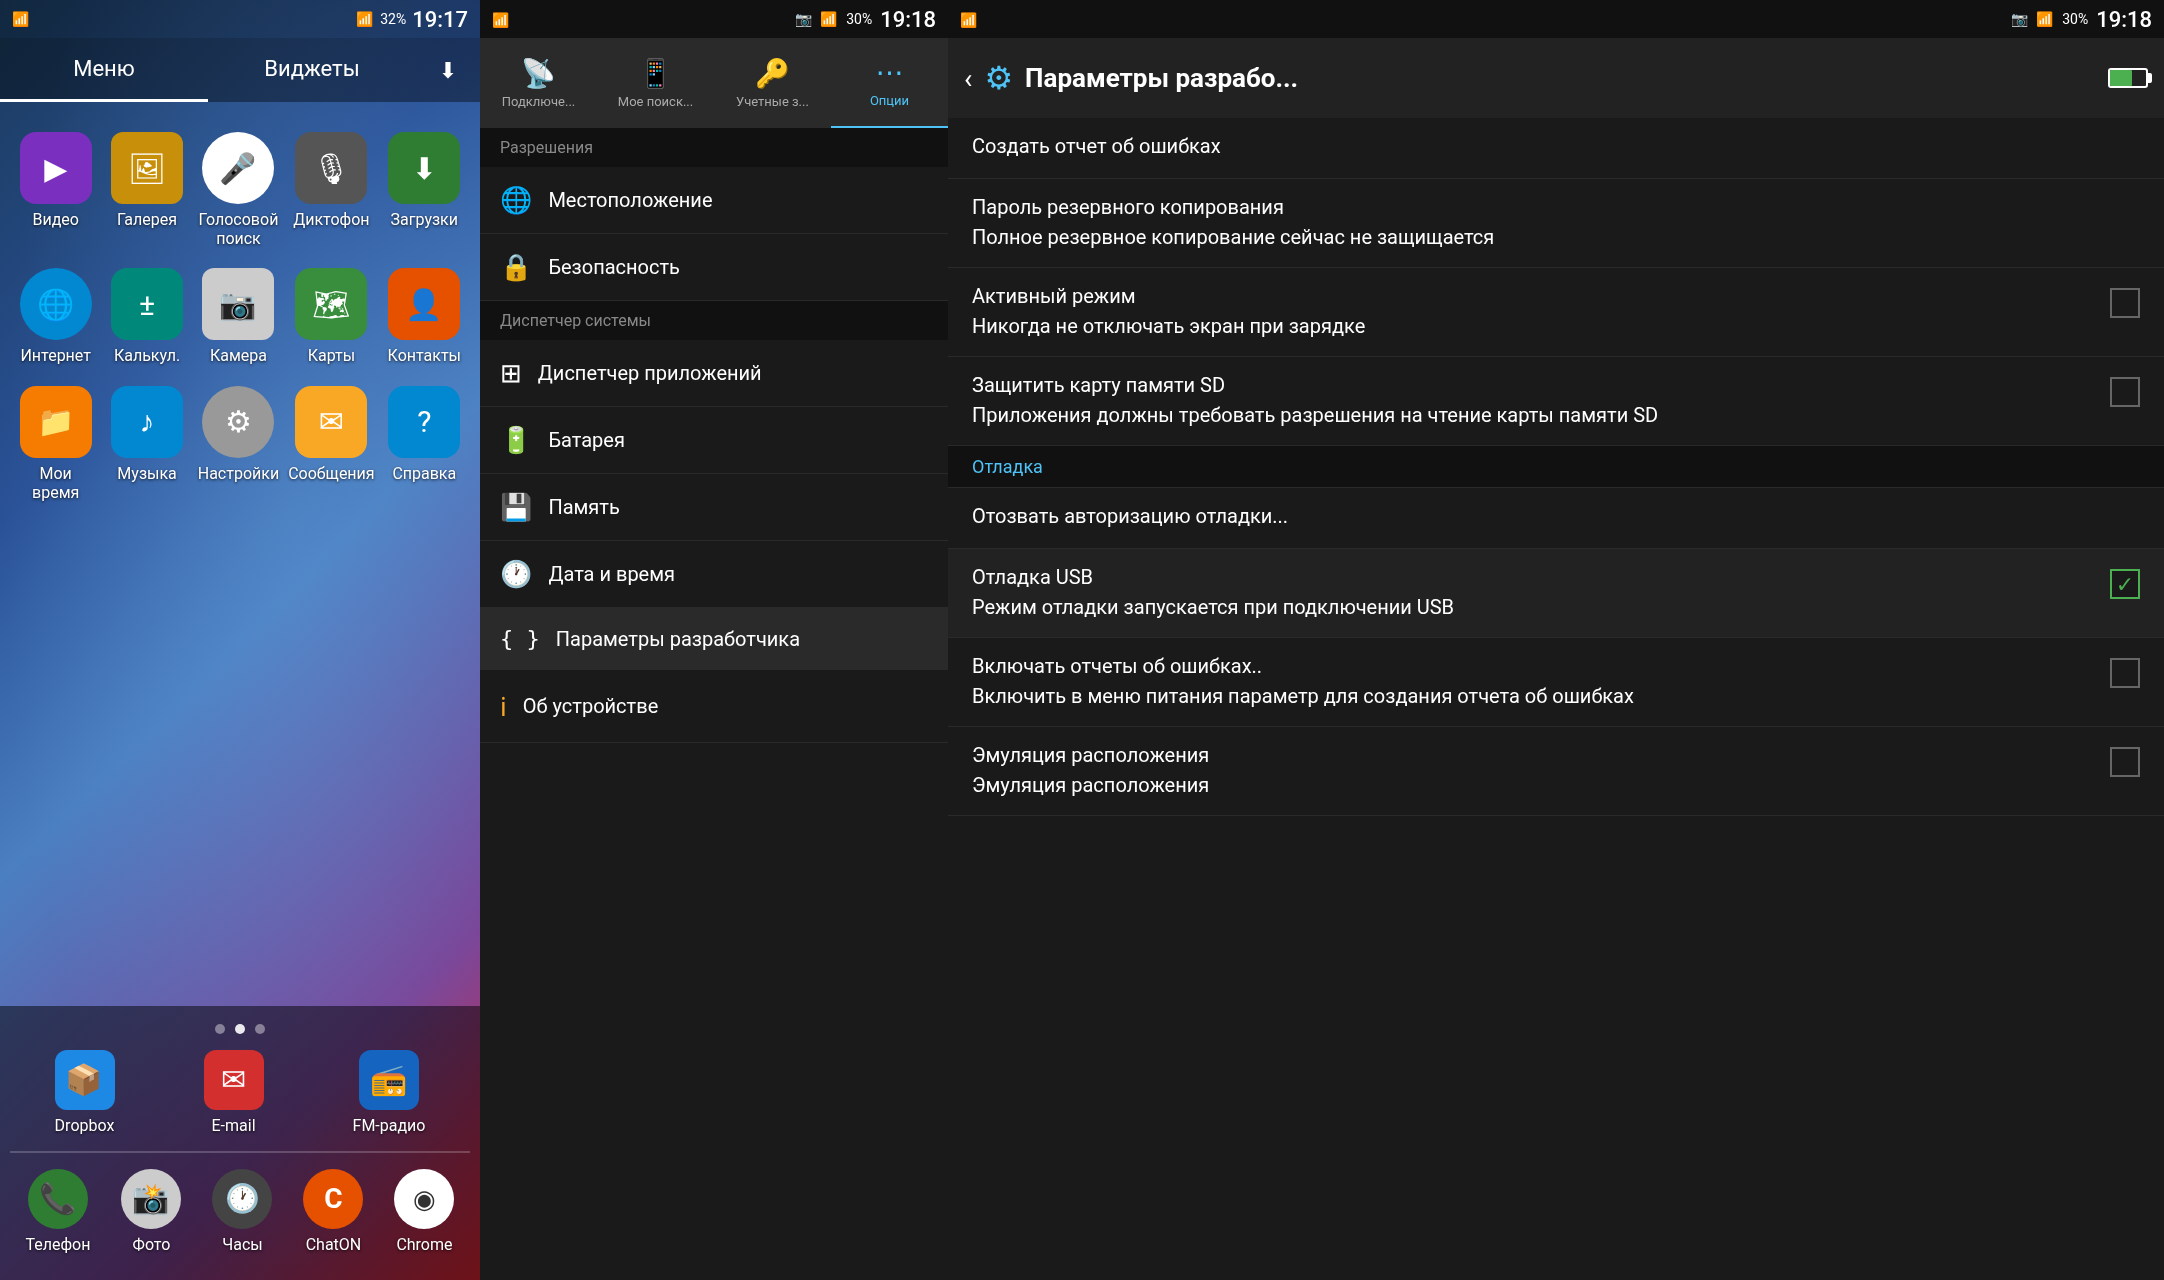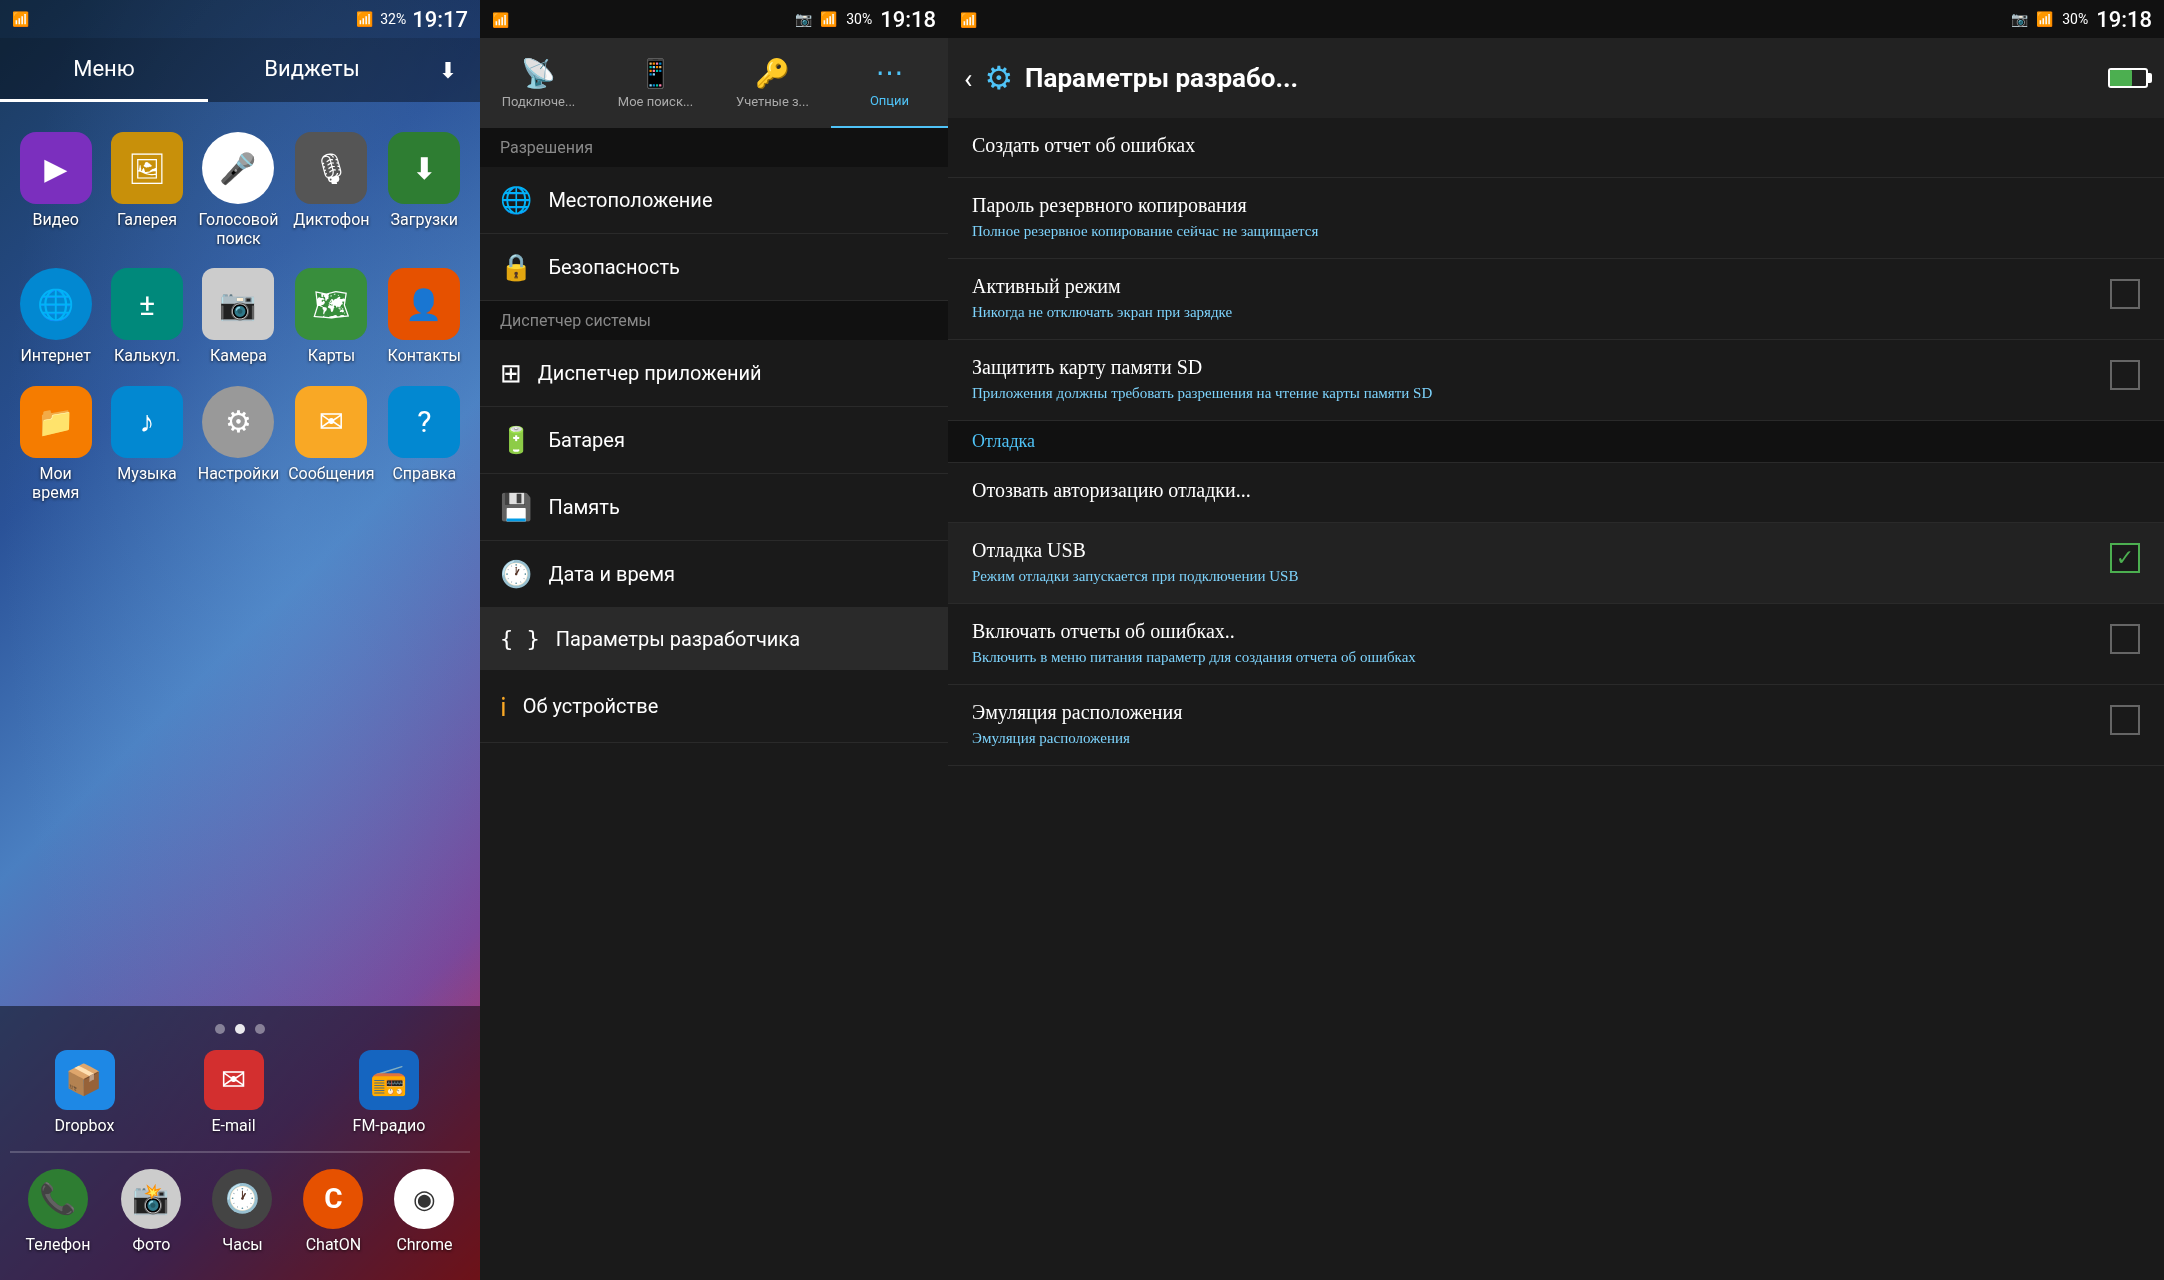--- a/index.html
+++ b/index.html
@@ -254,30 +254,29 @@
     .dev-list { flex: 1; overflow-y: auto; }
     .dev-item {
       padding: 16px 24px;
       border-bottom: 1px solid #2a2a2a;
       background: #1a1a1a;
       cursor: pointer;
       display: flex;
       align-items: flex-start;
       justify-content: space-between;
       gap: 12px;
-      font-family: Liberation Serif, serif;
     }
     .dev-item.section-header-item {
       background: #111;
       padding: 10px 24px;
       cursor: default;
     }
     .dev-item-left { flex: 1; }
     .dev-item-title { color: #fff; font-size: 20px; margin-bottom: 4px; }
-    .dev-item-sub { color: #7dd3fc; font-size: 15px; line-height: 1.4; }
+    .dev-item-sub { color: #ffffff; font-size: 20px; line-height: 1.4; }
     .dev-checkbox {
       width: 30px; height: 30px;
       border: 2px solid #666;
       flex-shrink: 0;
       margin-top: 4px;
       display: flex; align-items: center; justify-content: center;
     }
     .dev-checkbox.checked {
       border-color: #4caf50;
       background: #1a1a1a;

